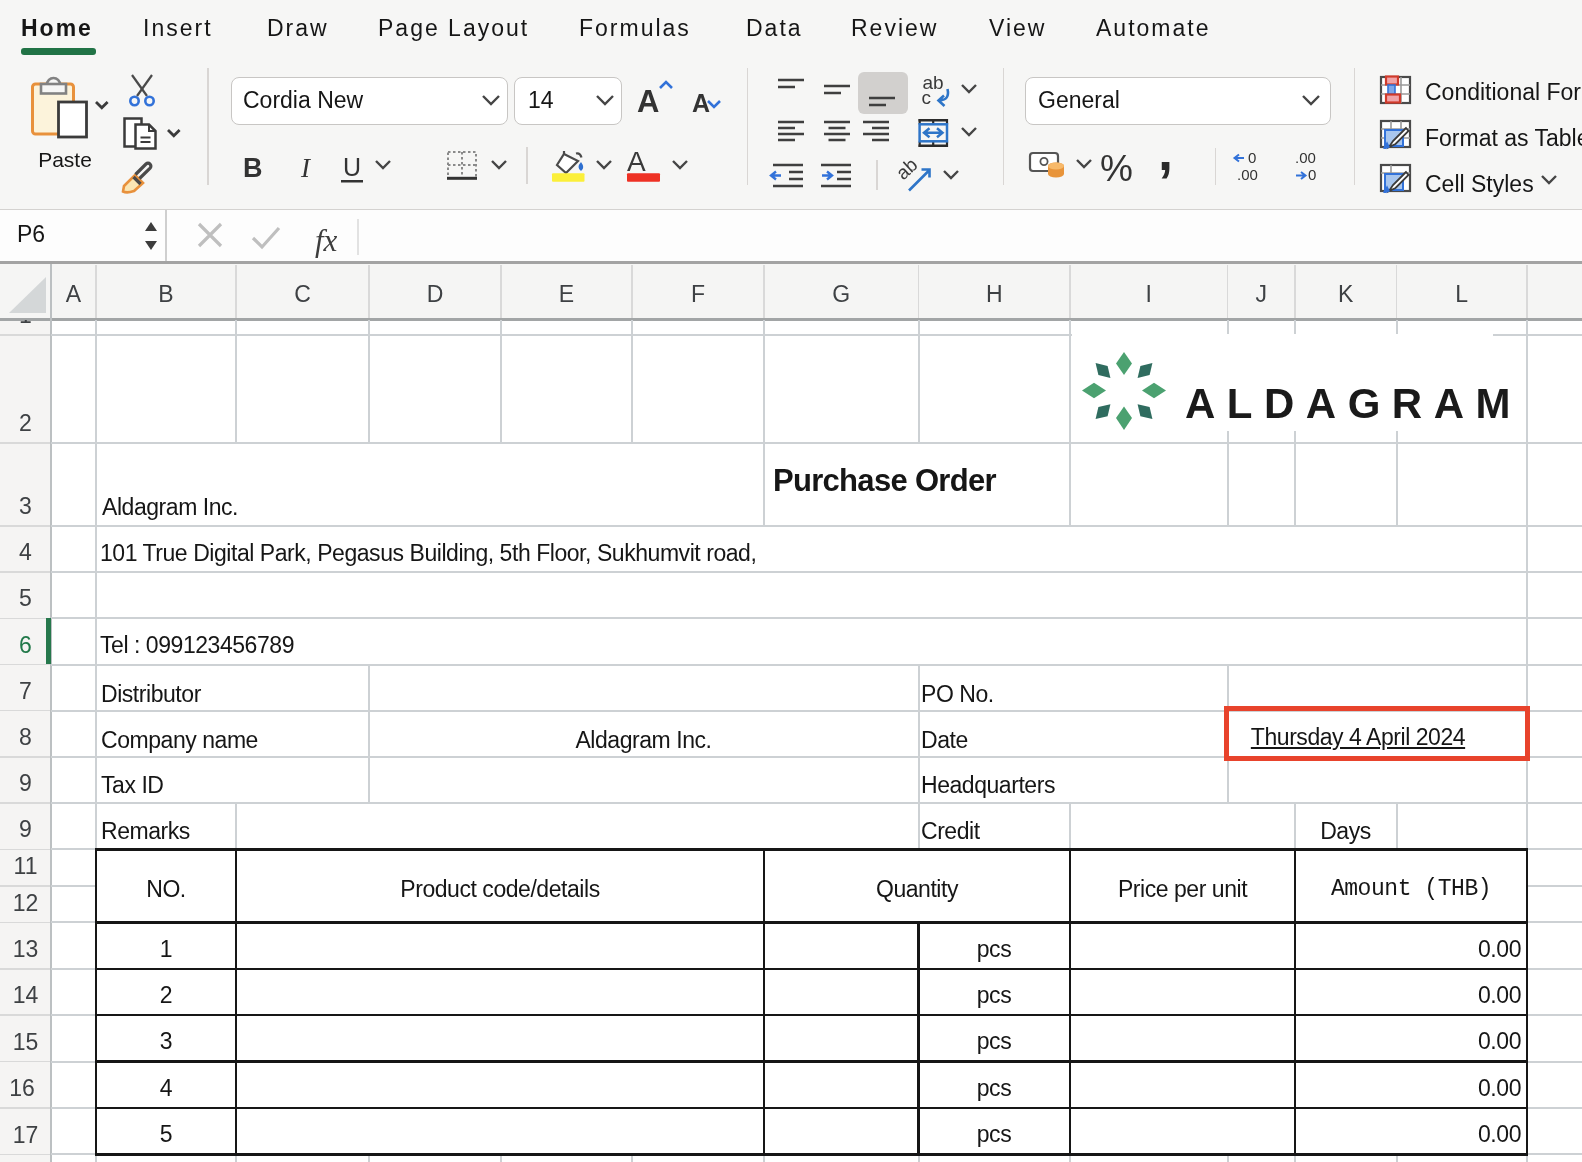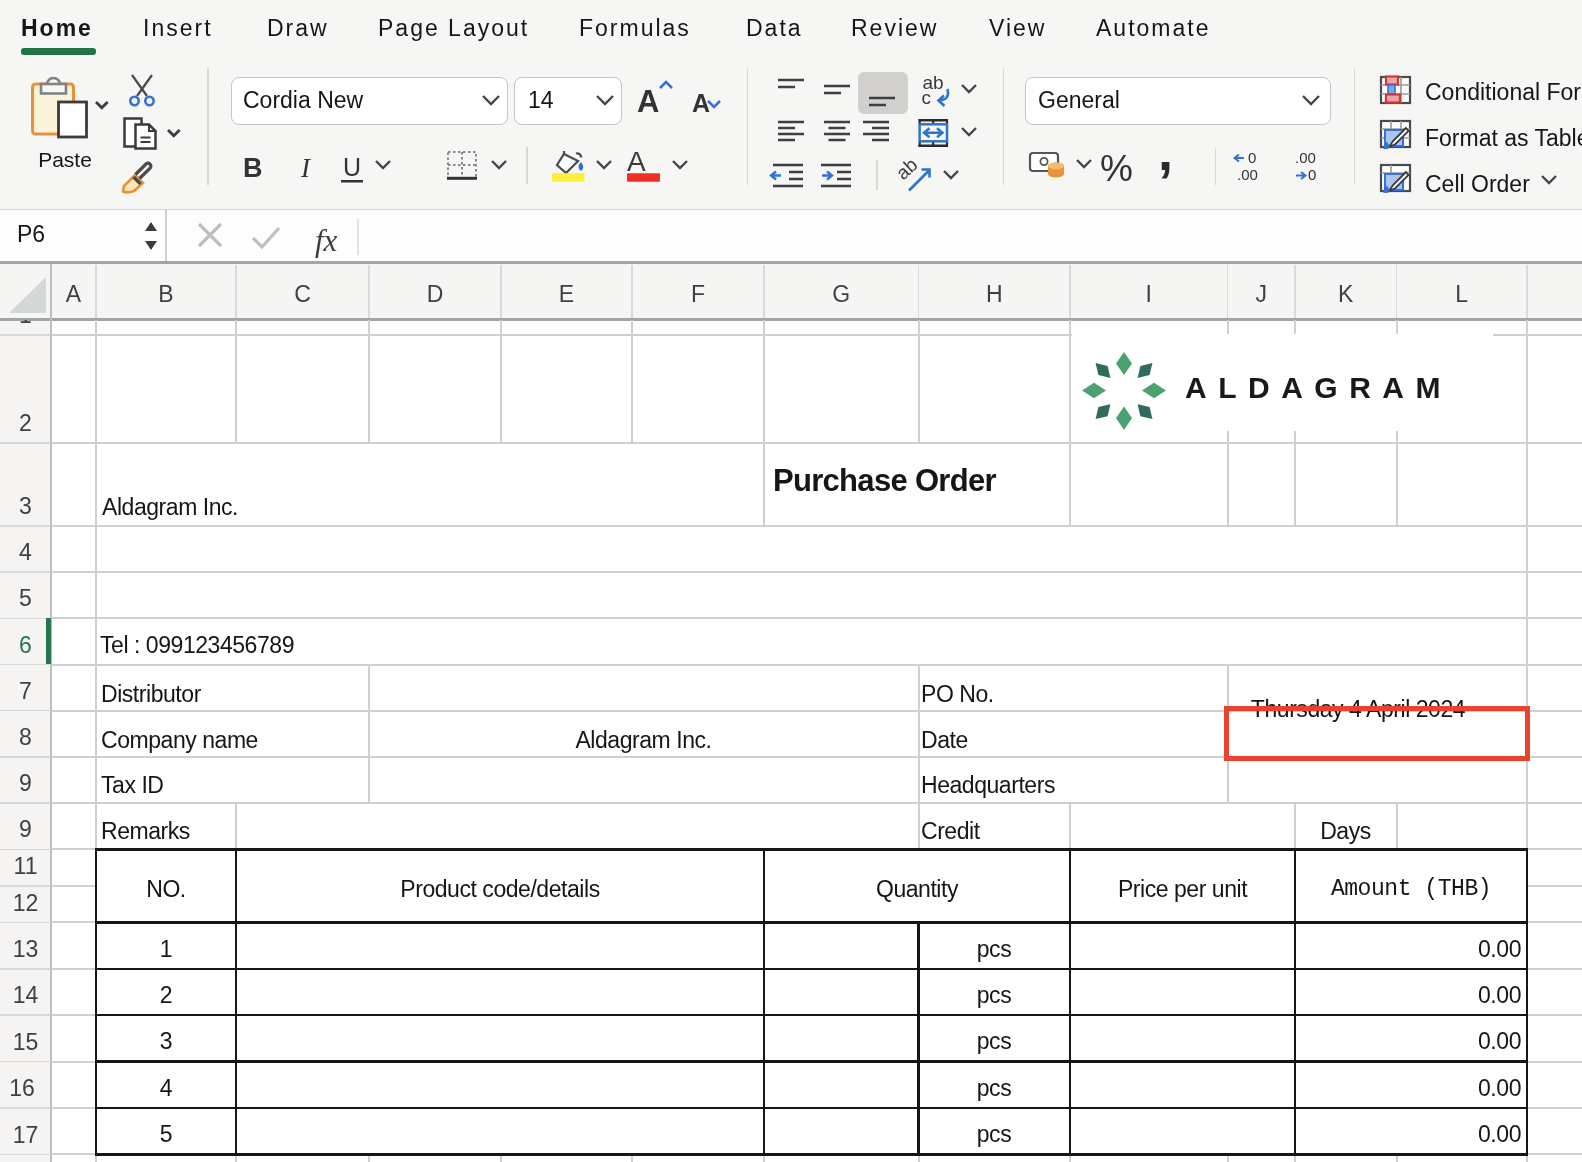--- a/index.html
+++ b/index.html
@@ -84,21 +84,21 @@
   <div class="abs" style="left:231px;top:76.5px;width:277px;height:48.5px;background:#fff;border:1.5px solid #c8c6c4;border-radius:8px;"></div>
   <div class="t f23" style="left:243px;top:89.2px;">Cordia New</div>
   <div class="abs" style="left:514px;top:76.5px;width:108px;height:48.5px;background:#fff;border:1.5px solid #c8c6c4;border-radius:8px;"></div>
   <div class="t f23" style="left:528px;top:89.2px;">14</div>
 
   <div class="abs" style="left:1025px;top:77px;width:306px;height:48px;background:#fff;border:1.5px solid #c8c6c4;border-radius:8px;"></div>
   <div class="t f23" style="left:1038px;top:89.2px;">General</div>
 
   <div class="t f23" style="left:1425px;top:80.7px;">Conditional Form</div>
   <div class="t f23" style="left:1425px;top:126.9px;">Format as Table</div>
-  <div class="t f23" style="left:1425px;top:172.5px;">Cell Order</div>
+  <div class="t f23" style="left:1425px;top:172.5px;">Cell Styles</div>
 
   <svg class="abs" style="left:0;top:0;z-index:5;" width="1582" height="260" viewBox="0 0 1582 260">
     <g fill="none" stroke="#454545" stroke-width="2.4">
 
       <path d="M483 96 l8 8 l8 -8"></path>
 
       <path d="M597 96 l8 8 l8 -8"></path>
 
       <path d="M376 161 l7 7 l7 -7"></path>
 
@@ -383,27 +383,28 @@
   <div class="colhdr ctr" style="left:0;top:1077.1px;width:44px;color:#3e4144;">16</div>
   <div class="colhdr ctr" style="left:0;top:1123.5px;width:51px;color:#3e4144;">17</div>
   <div class="abs" style="left:0;top:320px;width:51px;height:15px;overflow:hidden;">
         <div class="colhdr ctr" style="left:0;top:-15.9px;width:51px;">1</div>
       </div>
   <div class="abs" style="left:45.5px;top:618.3px;width:5px;height:46.2px;background:#26784c;"></div>
   </div>
 
   <div class="t f34" style="left:773px;top:465.2px;">Purchase Order</div>
   <div class="t f27" style="left:102px;top:495.9px;">Aldagram Inc.</div>
+  <div class="t f27" style="left:100px;top:542.3px;">101 True Digital Park, Pegasus Building, 5th Floor, Sukhumvit road,</div>
   <div class="t f27" style="left:100px;top:634.2px;">Tel : 099123456789</div>
   <div class="t f27" style="left:101px;top:682.7px;">Distributor</div>
   <div class="t f27" style="left:921px;top:682.7px;">PO No.</div>
   <div class="t f27" style="left:101px;top:728.6px;">Company name</div>
   <div class="t f27 ctr" style="left:369px;top:728.6px;width:549px;">Aldagram Inc.</div>
   <div class="t f27" style="left:921px;top:728.6px;">Date</div>
-  <div class="t f27 ctr" style="left:1224px;top:698px;width:268px;">Thursday 4 April 2024</div>
+  <div class="t f27 ctr" style="left:1224px;top:726px;width:268px;text-decoration:underline;">Thursday 4 April 2024</div>
   <div class="t f27" style="left:101px;top:773.5px;">Tax ID</div>
   <div class="t f27" style="left:921px;top:773.5px;">Headquarters</div>
   <div class="t f27" style="left:101px;top:819.5px;">Remarks</div>
   <div class="t f27" style="left:921px;top:819.5px;">Credit</div>
   <div class="t f27 ctr" style="left:1295px;top:819.5px;width:101px;">Days</div>
 
   <div class="t f27 ctr" style="left:96px;top:878.4px;width:140px;">NO.</div>
   <div class="t f27 ctr" style="left:236px;top:878.4px;width:528px;">Product code/details</div>
   <div class="t f27 ctr" style="left:764px;top:878.4px;width:306px;">Quantity</div>
   <div class="t f27 ctr" style="left:1070px;top:878.4px;width:225px;">Price per unit</div>
@@ -435,16 +436,16 @@
         <path d="M18 54.5 L30 46.8 L42 54.5 L30 62.2 Z"></path>
         <path d="M78 54.5 L90 46.8 L102 54.5 L90 62.2 Z"></path>
       </g>
       <g fill="#2F6C5F">
         <path d="M-10.5 0 L0 6.5 L10.5 0 L0 -6.5 Z" transform="translate(81,34.5) rotate(-45)"></path>
         <path d="M-10.5 0 L0 6.5 L10.5 0 L0 -6.5 Z" transform="translate(39,34.5) rotate(45)"></path>
         <path d="M-10.5 0 L0 6.5 L10.5 0 L0 -6.5 Z" transform="translate(81,75.6) rotate(45)"></path>
         <path d="M-10.5 0 L0 6.5 L10.5 0 L0 -6.5 Z" transform="translate(39,75.6) rotate(-45)"></path>
       </g>
     </svg>
-    <div style="position:absolute;left:113px;top:35px;font-size:30px;line-height:38px;font-weight:bold;letter-spacing:11.5px;color:#1a1a1a;">ALDAGRAM</div>
+    <div style="position:absolute;left:113px;top:51px;font-size:42px;line-height:38px;font-weight:bold;letter-spacing:11.5px;color:#1a1a1a;">ALDAGRAM</div>
   </div>
 
 </div>
 
 </body></html>

